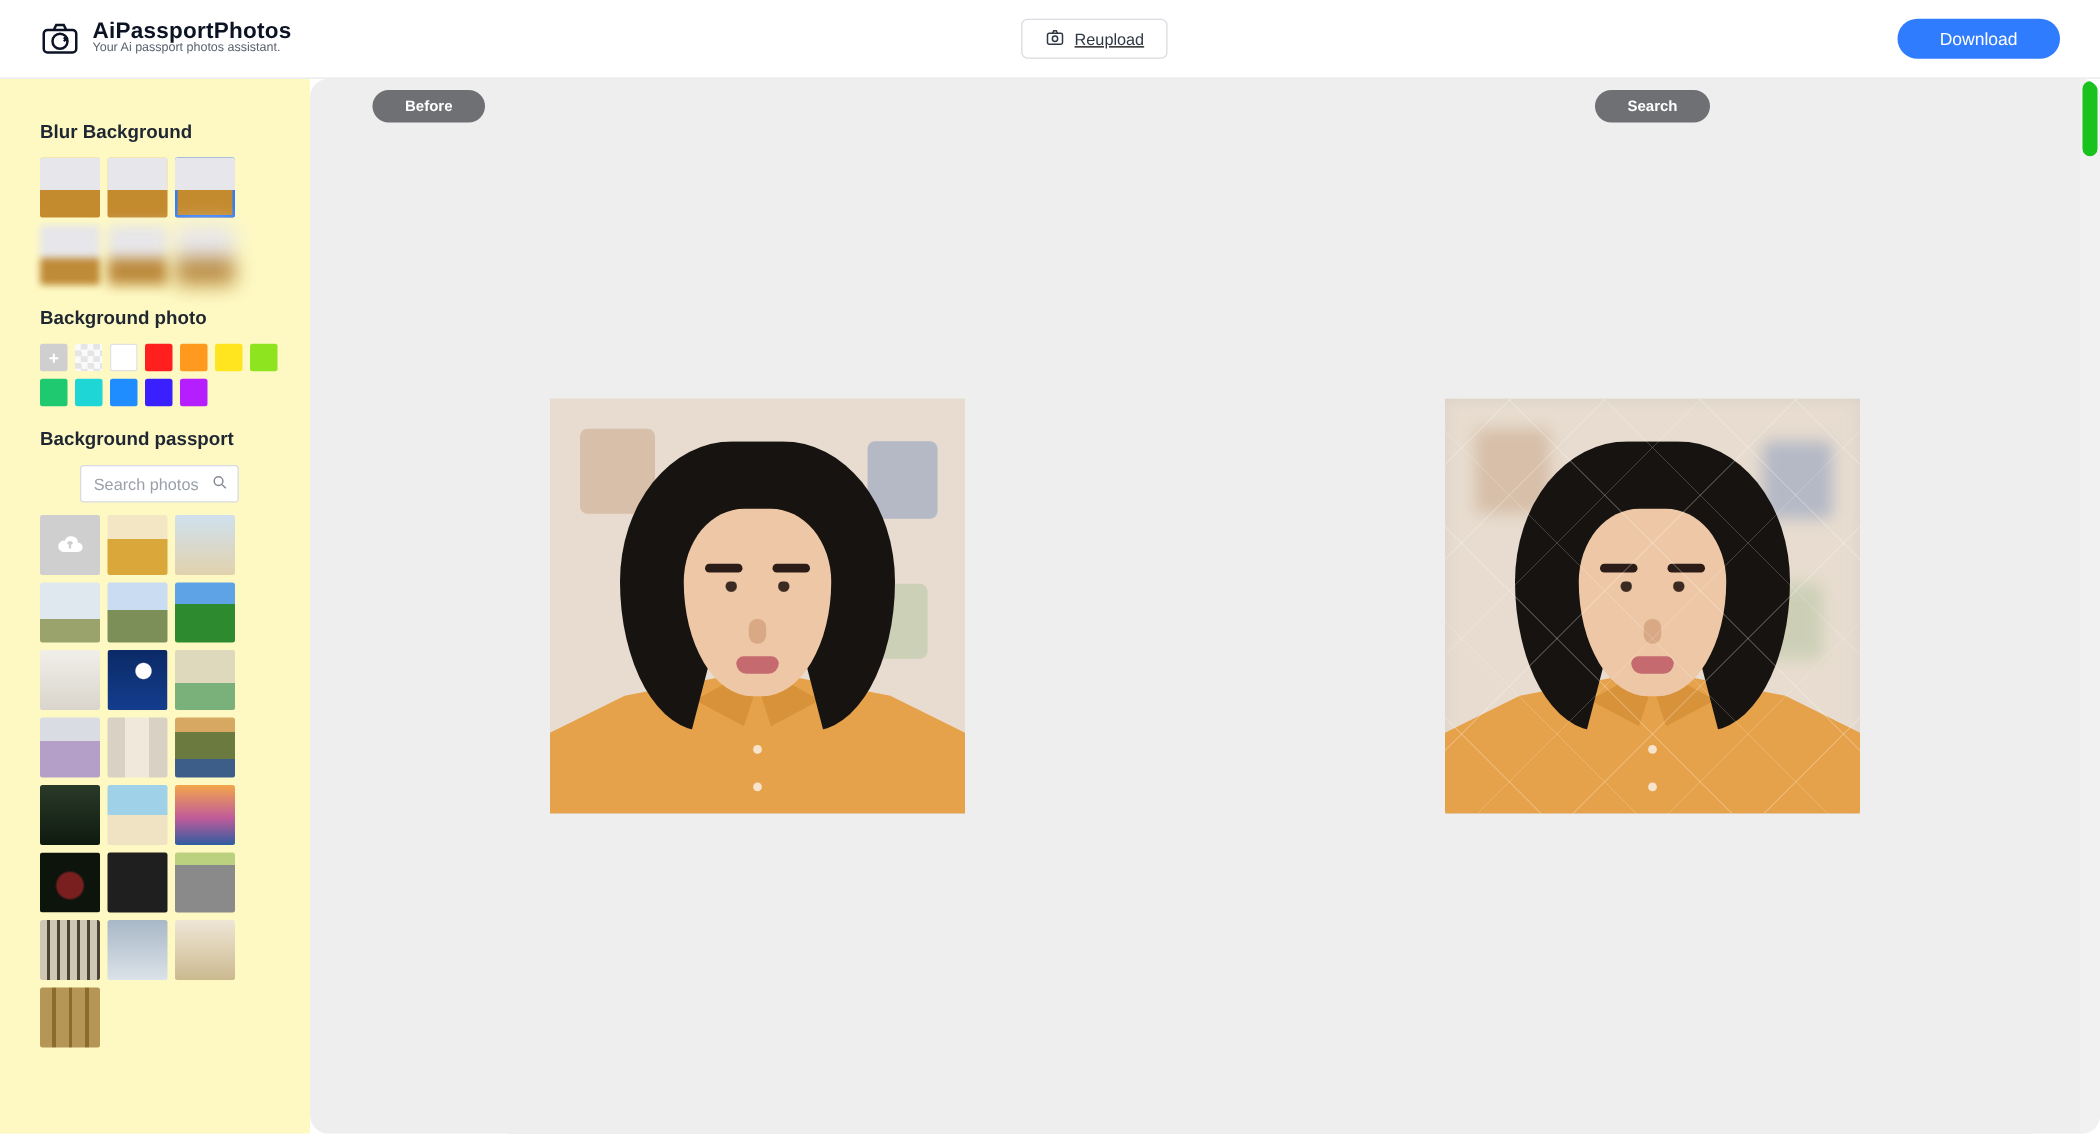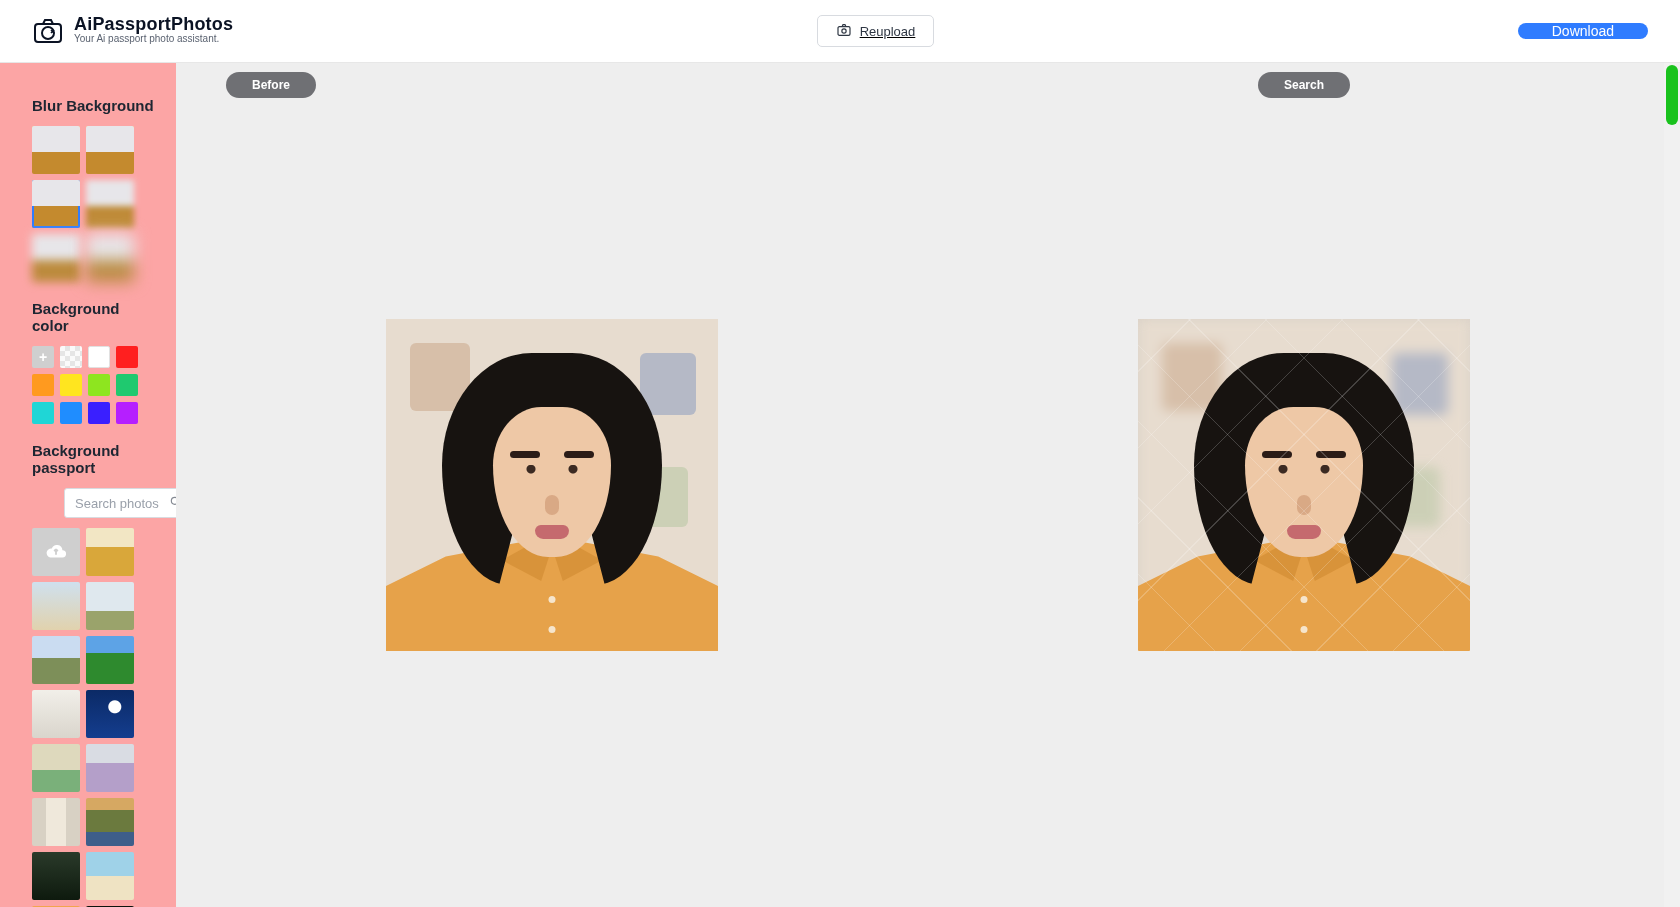--- a/index.html
+++ b/index.html
@@ -17,32 +17,32 @@
   .logo-text .title { font-size:18px; font-weight:800; color:#0b1324; letter-spacing:.2px;}
   .logo-text .subtitle { font-size:10px; color:#5a6270; }
   .header-center { flex:1; display:flex; justify-content:center;text-decoration:underline; }
   .reupload-btn {
     display:flex; align-items:center; gap:8px; height:32px; padding:0 18px;
     border:1px solid #d8dbe0; border-radius:5px; background:#fff; cursor:pointer;
     color:#2f3744; font-size:13px;
   }
   .reupload-btn svg { width:16px; height:16px; }
   .download-btn {
-    display:flex; align-items:center; justify-content:flex-start; height:16px; padding:0 34px;
+    display:flex; align-items:center; justify-content:flex-start; height:32px; padding:0 34px;
     border:none; border-radius:999px; background:#2f7cff; color:#fff; font-size:14px;
     font-weight:500; cursor:pointer;
   }
 
   
   .main { flex:1; display:flex; min-height:0; }
   .sidebar {
-    width:176px; height:100%; overflow-y:auto; background:#fca5a5; padding:16px 0 40px 0;
+    width:248px; height:100%; overflow-y:auto; background:#fef9c3; padding:16px 0 40px 0;
   }
   .pane {
-    flex:1; position:relative; background:#eeeeee; overflow:hidden;
+    flex:1; position:relative; background:#eeeeee; overflow:hidden;border-radius:15px;
   }
   .pane-inner {
     position:absolute; inset:0; display:flex;
   }
   .half { flex:1; position:relative; display:flex; align-items:center; justify-content:center; }
   .badge {
     position:absolute; top:9px; left:50%; transform:translateX(-50%);
     background:#6f7074; color:#fff; font-size:12px; font-weight:600;
     padding:6px 26px; border-radius:999px;
   }
@@ -188,21 +188,21 @@
     <span class="logo-icon">
       <svg viewBox="0 0 32 32" fill="none" stroke="#0b1324" stroke-width="2">
         <rect x="3" y="9" width="26" height="18" rx="3"></rect>
         <path d="M11 9l2-4h6l2 4"></path>
         <circle cx="16" cy="18" r="6"></circle>
         <path d="M19 15l3 3m-3 0l3-3" stroke-width="1.6"></path>
       </svg>
     </span>
     <span class="logo-text">
       <span class="title">AiPassportPhotos</span>
-      <span class="subtitle">Your Ai passport photo assistant.</span>
+      <span class="subtitle">Your Ai passport photos assistant.</span>
     </span>
   </div>
 
   <div class="header-center">
     <button class="reupload-btn">
       <span>
         <svg viewBox="0 0 24 24" fill="none" stroke="#2f3744" stroke-width="1.8">
           <rect x="3" y="7" width="18" height="13" rx="2"></rect>
           <path d="M9 7l1.5-3h3L15 7"></path>
           <circle cx="12" cy="13.5" r="3.2"></circle>
@@ -227,21 +227,21 @@
           <div class="thumb blur0"></div>
           <div class="thumb blur1"></div>
           <div class="thumb blur2 selected"></div>
           <div class="thumb blur3"></div>
           <div class="thumb blur4"></div>
           <div class="thumb blur5"></div>
         </div>
     </div>
 
     <div class="section">
-      <h3>Background color</h3>
+      <h3>Background photo</h3>
       <div class="swatches" id="swatches">
           <div class="swatch add">+</div>
           <div class="swatch trans"></div>
           <div class="swatch white" style="background: rgb(255, 255, 255);"></div>
           <div class="swatch" style="background: rgb(255, 31, 31);"></div>
           <div class="swatch" style="background: rgb(255, 154, 31);"></div>
           <div class="swatch" style="background: rgb(255, 229, 31);"></div>
           <div class="swatch" style="background: rgb(142, 229, 31);"></div>
           <div class="swatch" style="background: rgb(31, 201, 111);"></div>
           <div class="swatch" style="background: rgb(31, 214, 214);"></div>

